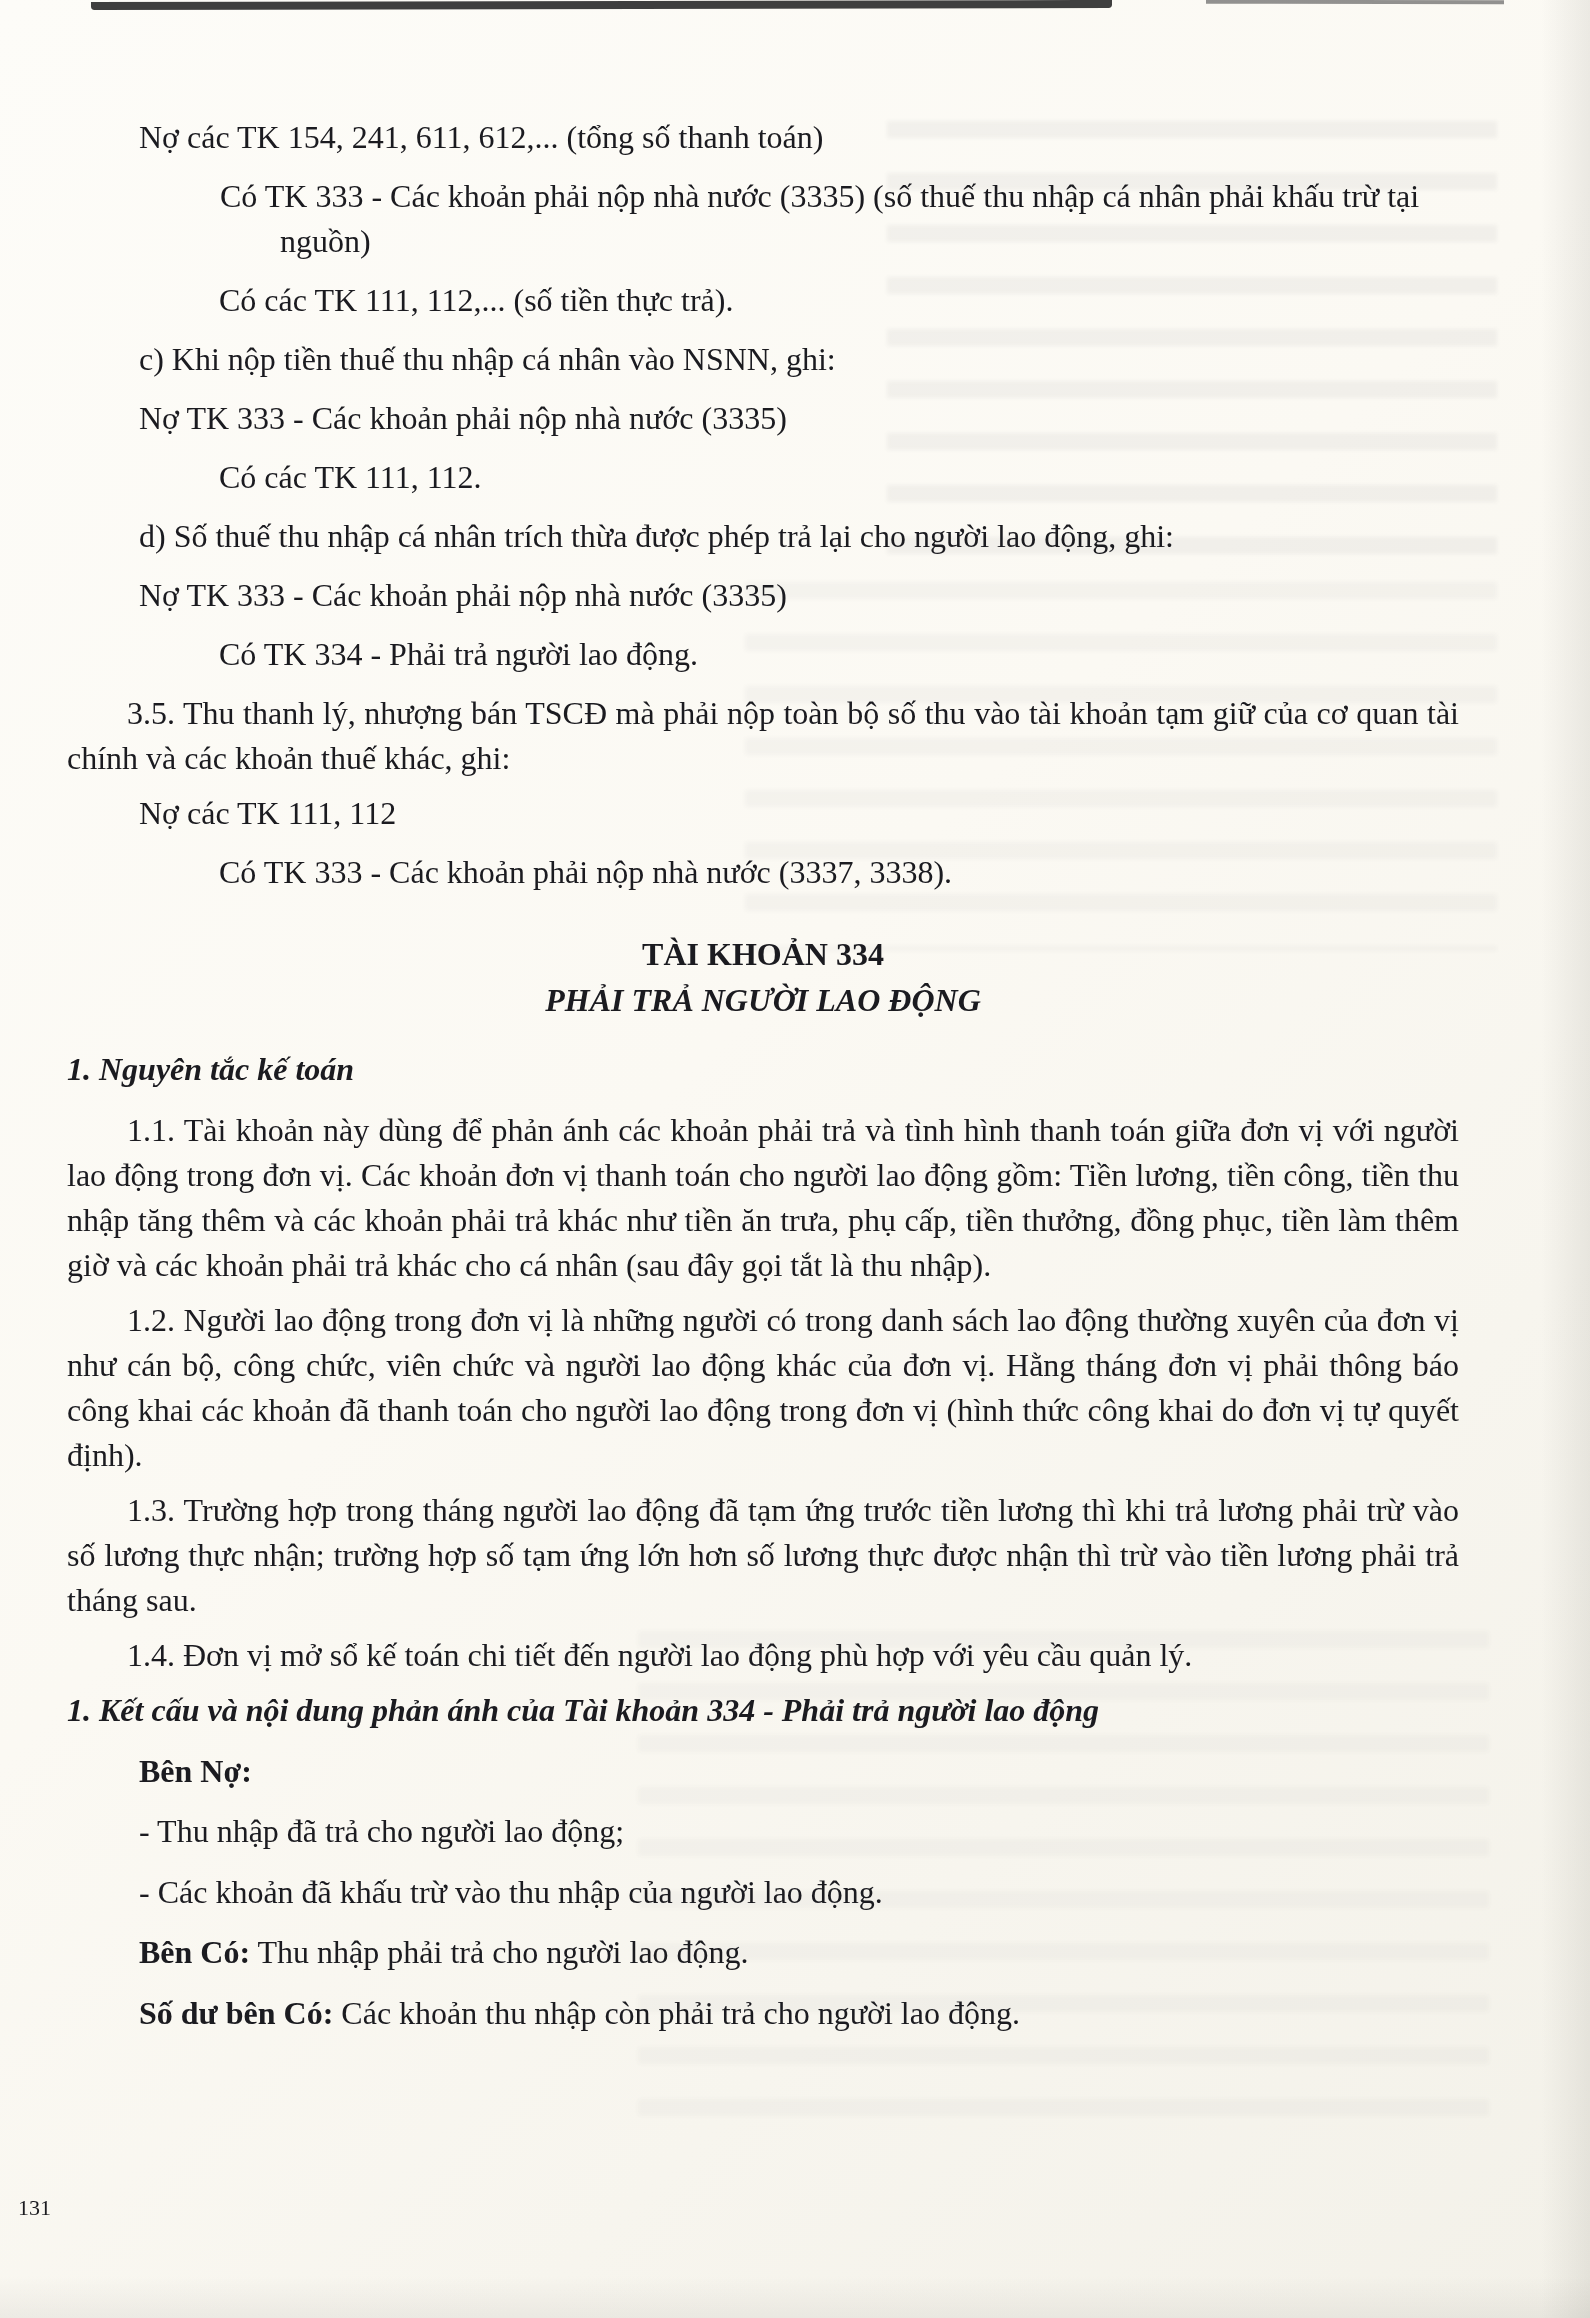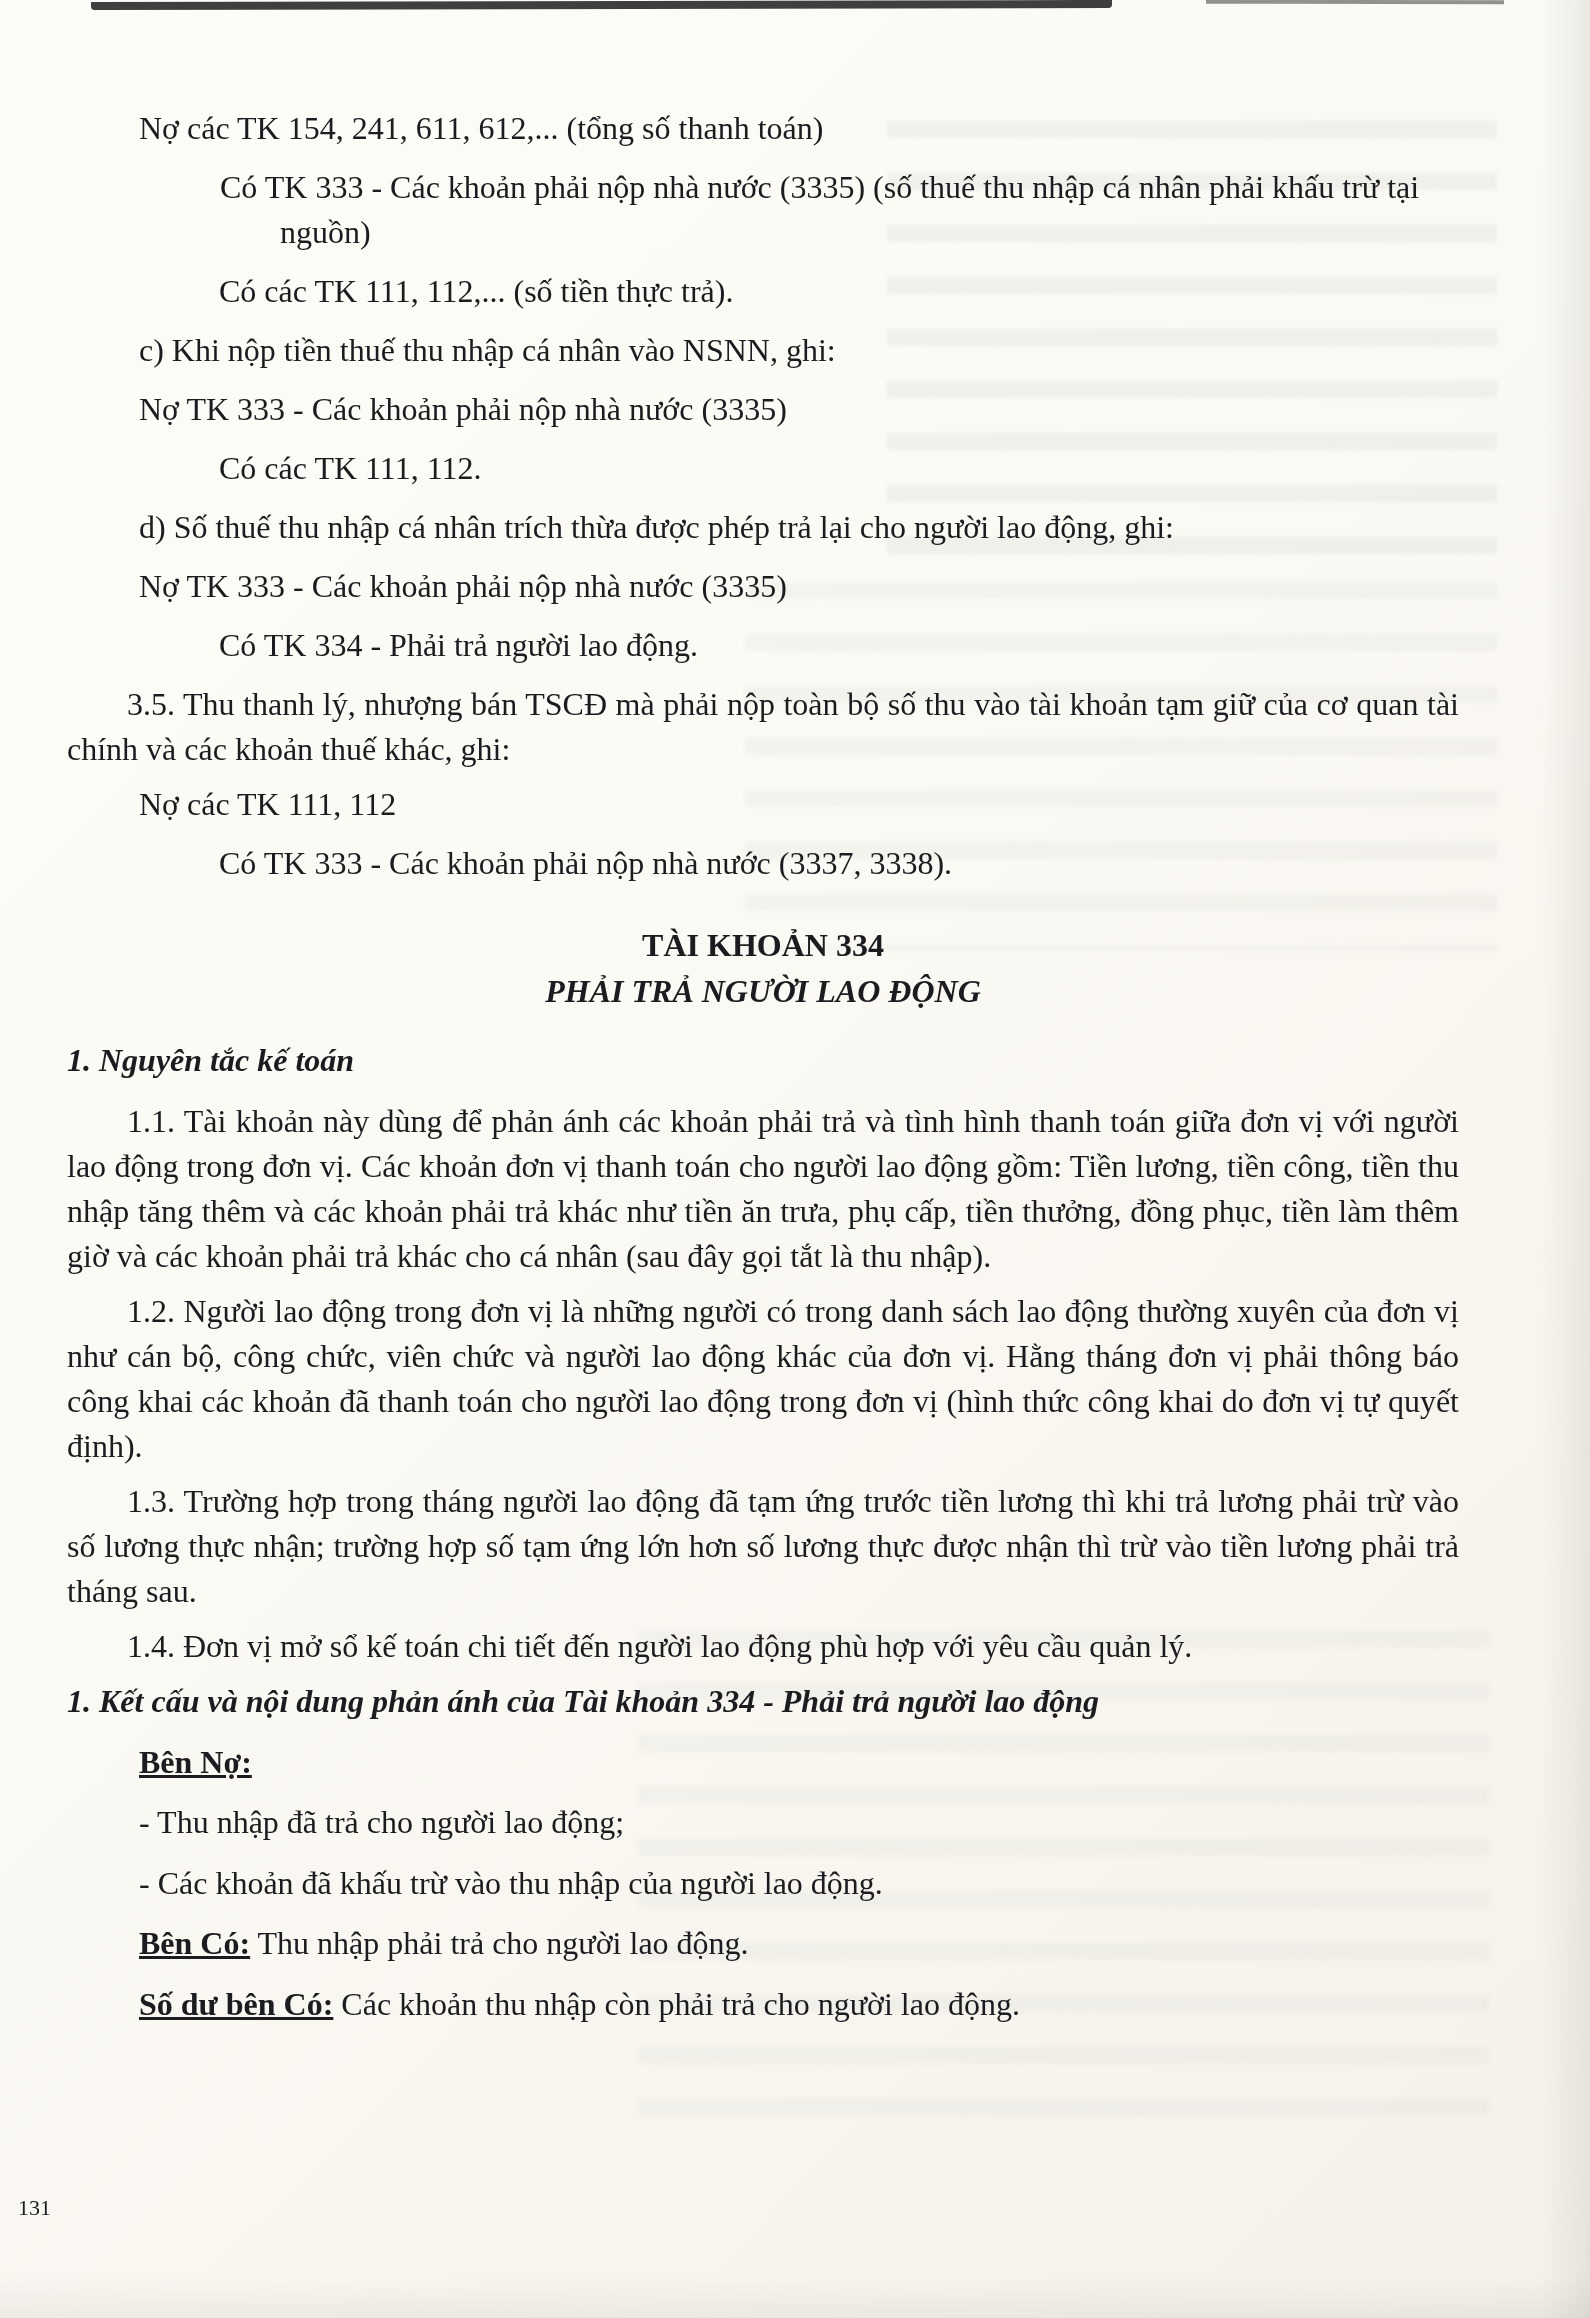--- a/index.html
+++ b/index.html
@@ -74,31 +74,31 @@
 
   .content {
     position: absolute;
     left: 67px;
     top: 106px;
     width: 1392px;
     font-size: 32px;
     line-height: 45px;
     color: #1b1b20;
   }
-  .content p { margin: 0 0 14px 0; }
+  .content p { margin: 9px 0 14px 0; }
 
   .l1   { padding-left: 72px; }
   .l2   { padding-left: 152px; }
   .hang { padding-left: 213px; text-indent: -60px; }
   .para {
     text-indent: 60px;
     text-align: justify;
     margin-bottom: 10px !important;
   }
-  .bold { font-weight: bold; text-decoration: underline; }
+  .bold { font-weight: bold; }
 
   .account-title {
     text-align: center;
     font-weight: bold;
     margin: 37px 0 1.4px 0 !important;
   }
   .account-subtitle {
     text-align: center;
     font-weight: bold;
     margin: 0 0 24px 0 !important;

